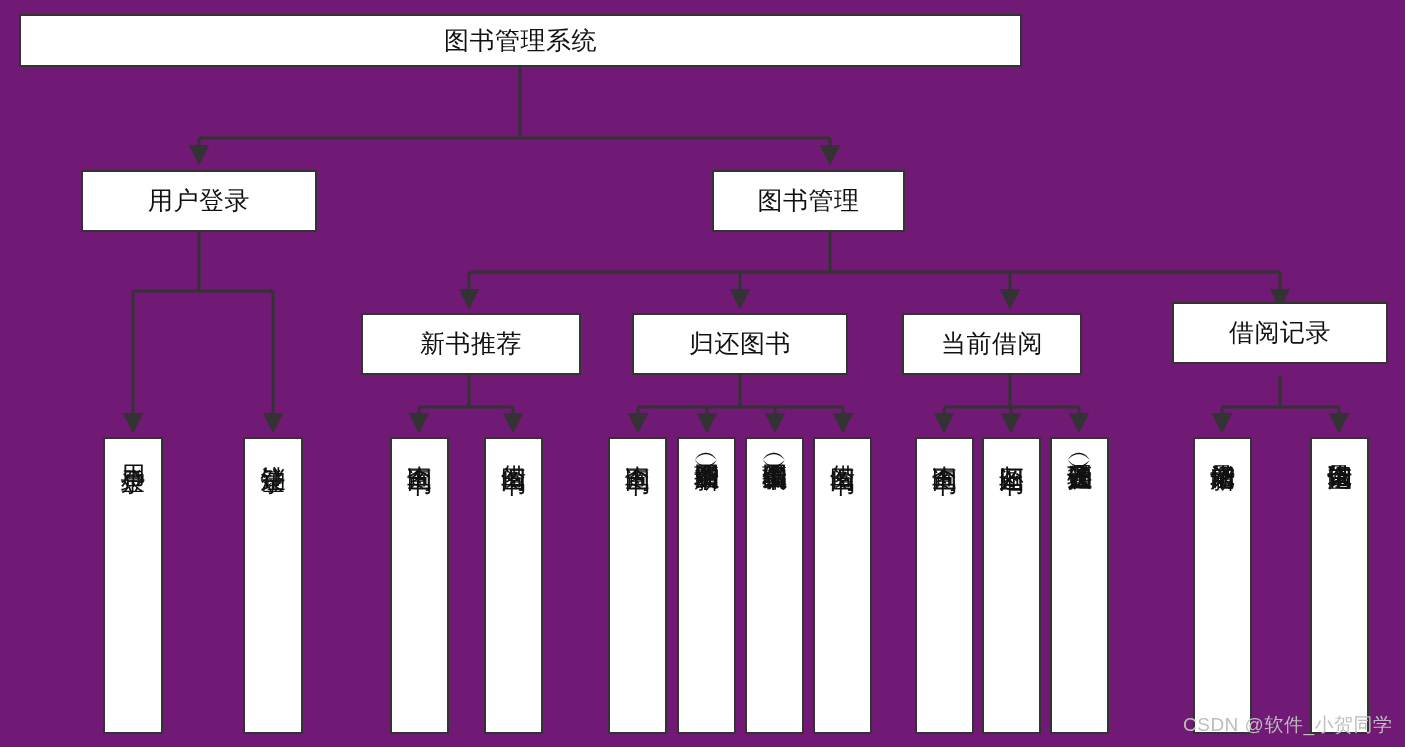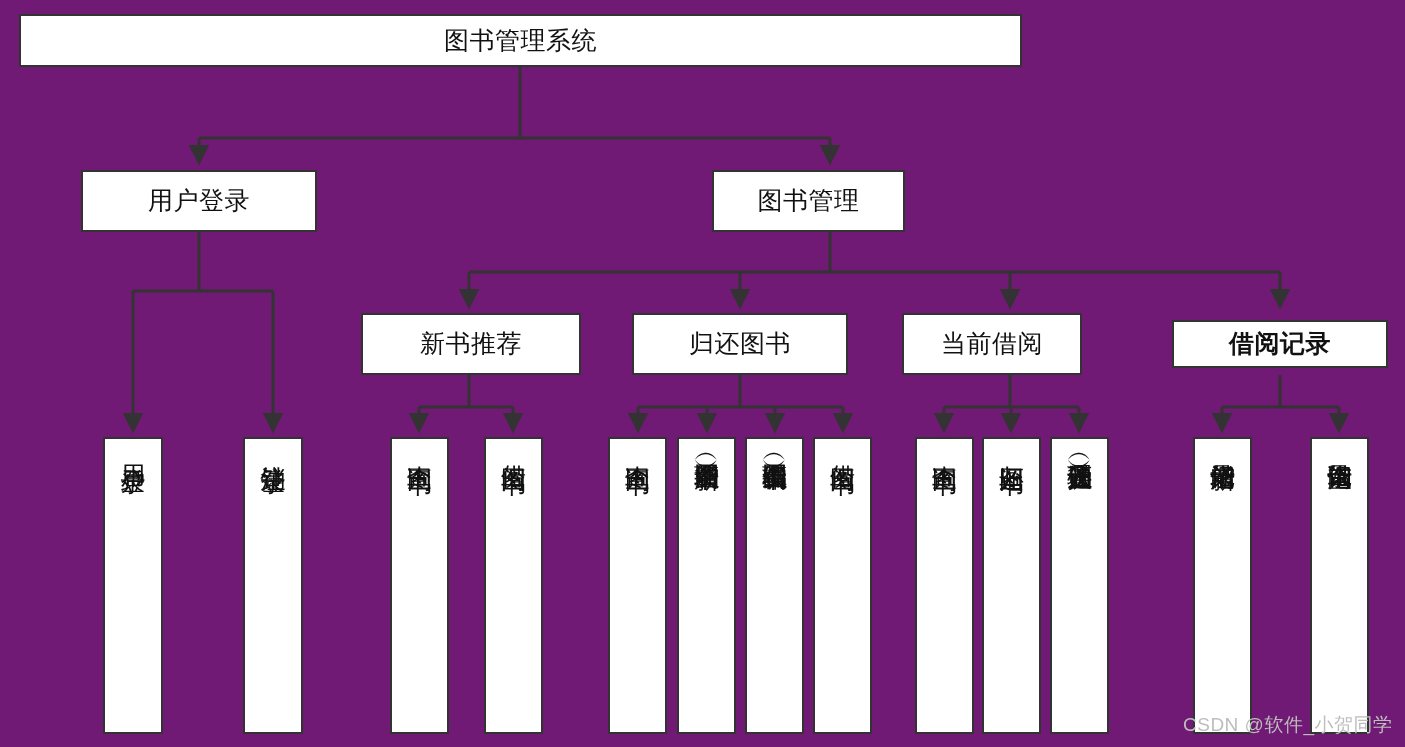--- a/index.html
+++ b/index.html
@@ -151,21 +151,21 @@
   </div>
 
   <div class="node horiz" style="left:632px; top:313px; width:216px; height:62px;">
     <span class="label">归还图书</span>
   </div>
 
   <div class="node horiz" style="left:902px; top:313px; width:180px; height:62px;">
     <span class="label">当前借阅</span>
   </div>
 
-  <div class="node horiz" style="left:1172px; top:320px; width:216px; height:48px;font-weight:bold;">
+  <div class="node horiz" style="left:1172px; top:302px; width:216px; height:62px;">
     <span class="label">借阅记录</span>
   </div>
 
   <div class="node vert" style="left:103px; top:437px; width:60px; height:297px;">
     <span class="label">用户登录</span>
   </div>
 
   <div class="node vert" style="left:243px; top:437px; width:60px; height:297px;">
     <span class="label">注销登录</span>
   </div>

